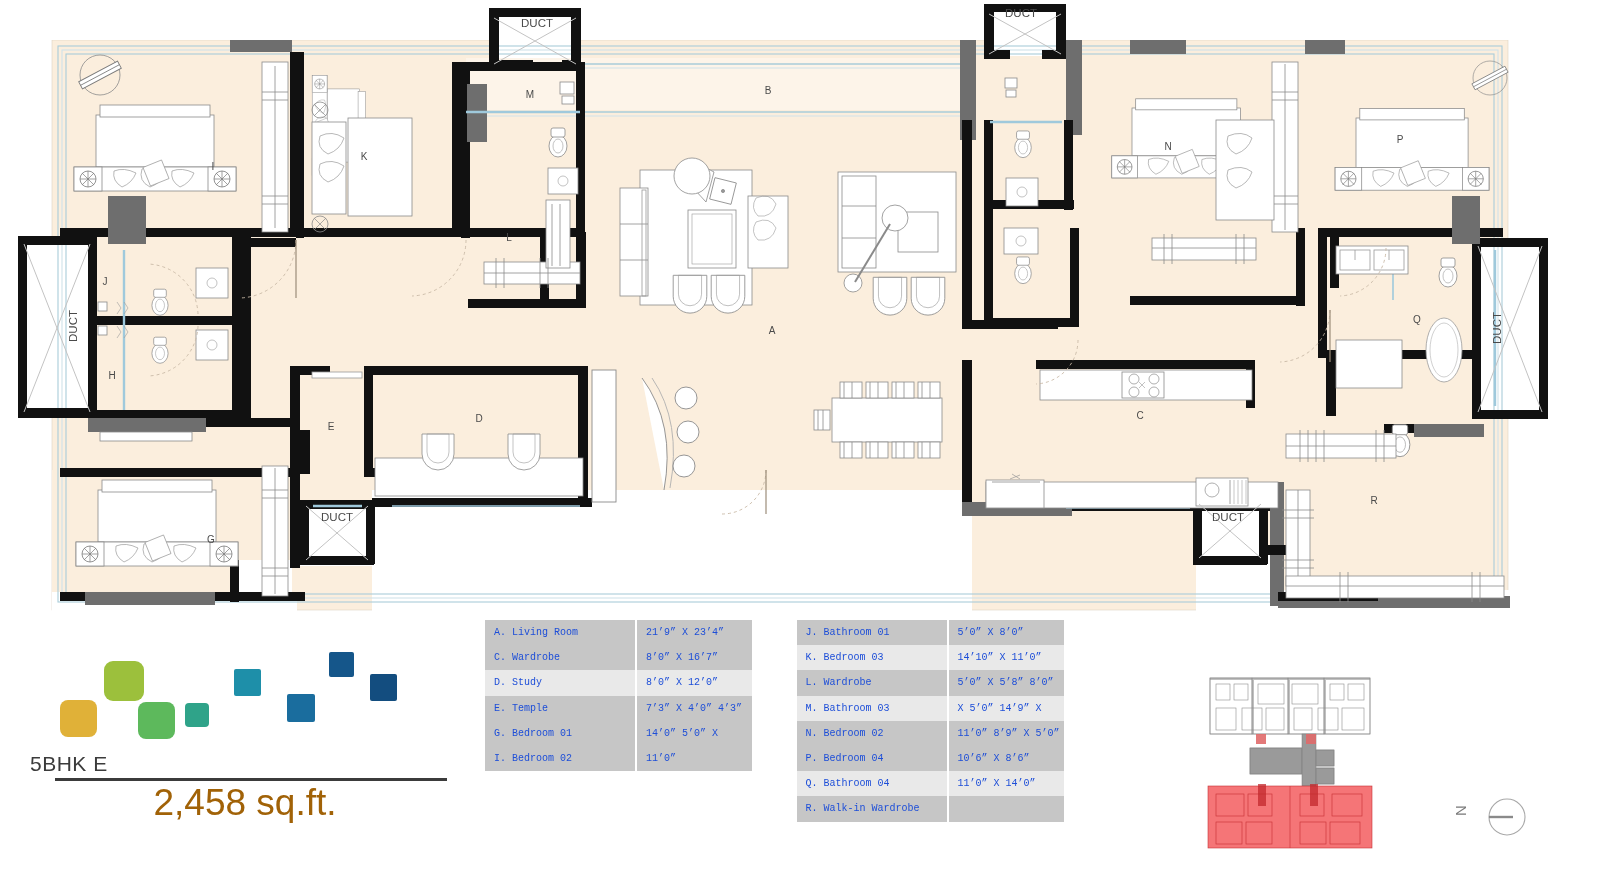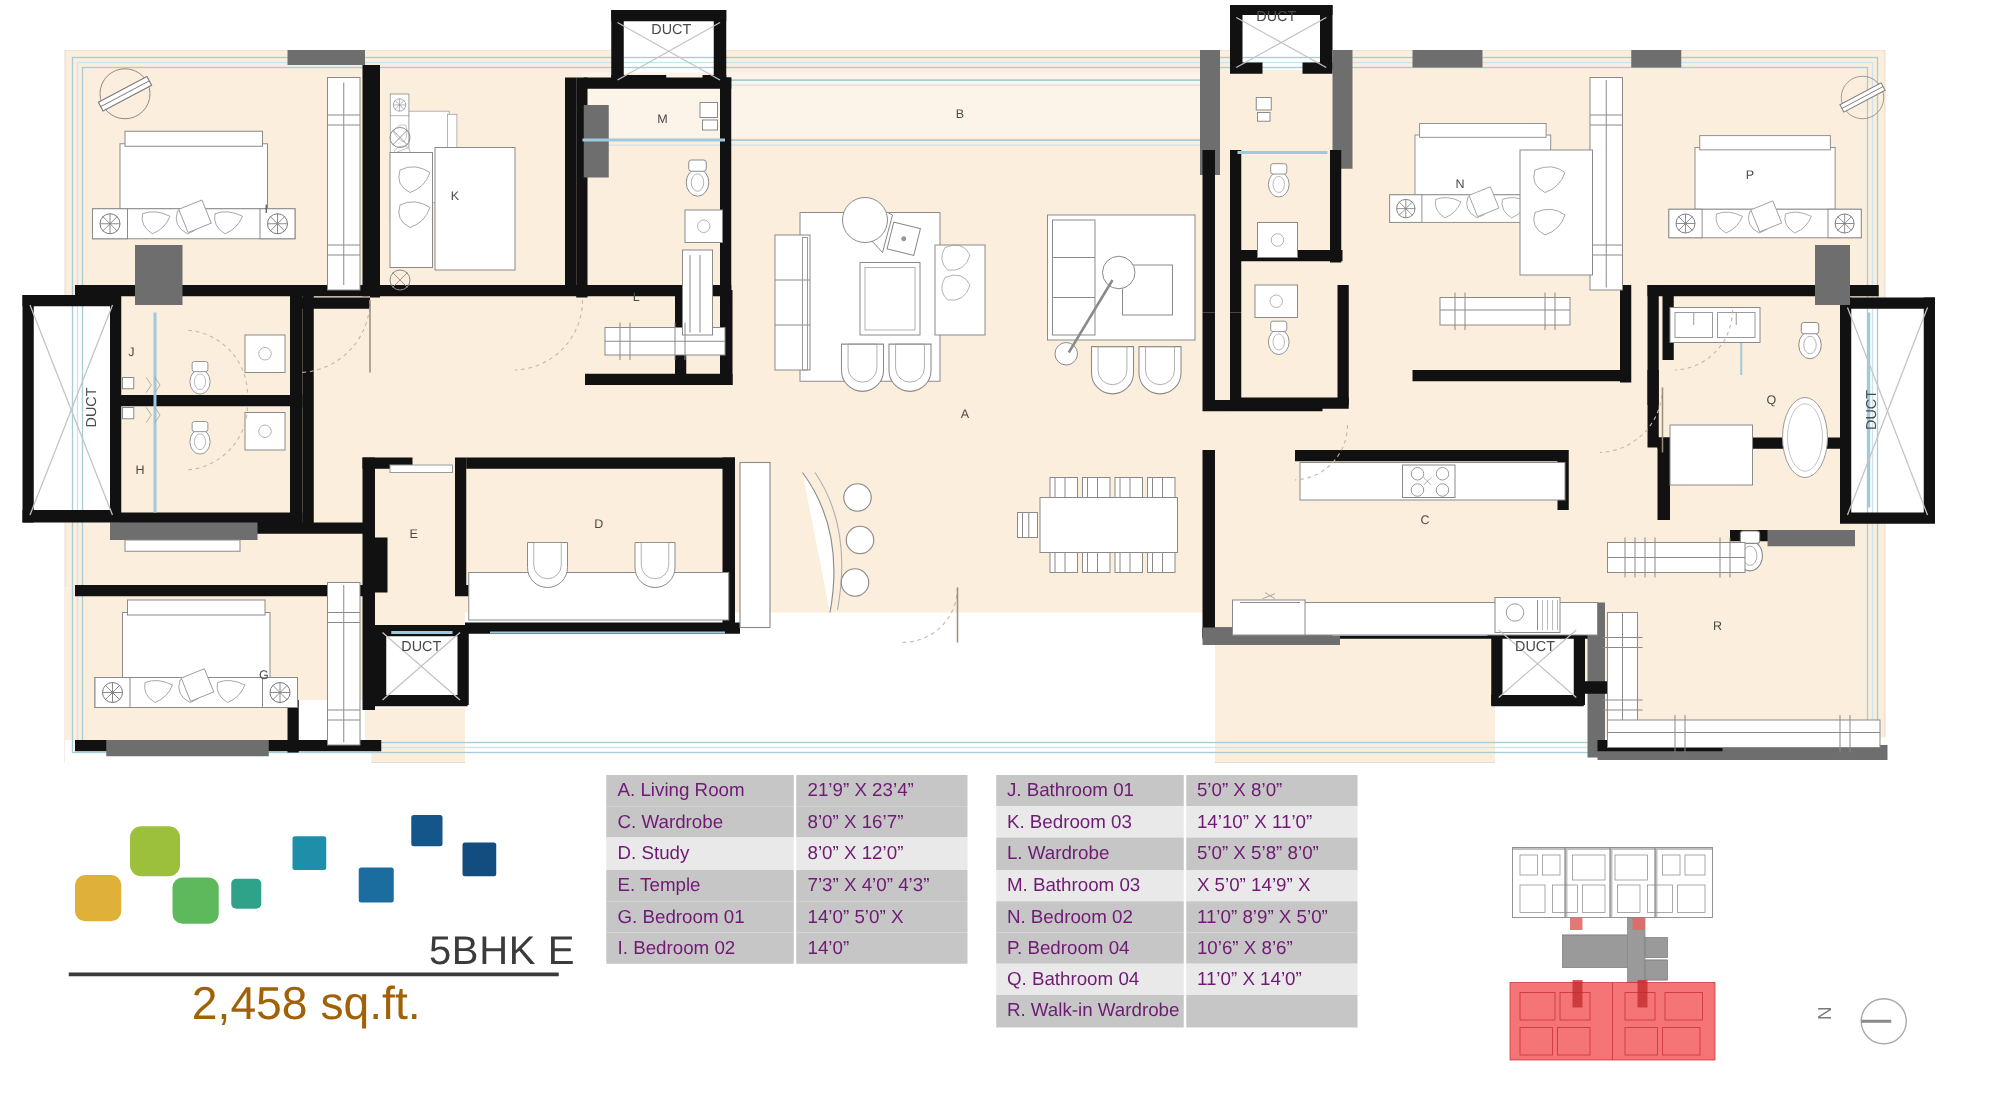--- a/index.html
+++ b/index.html
@@ -13,43 +13,43 @@
   #root { position: relative; width: 1600px; height: 889px; background:#fff; }
 
   
   #plan { position:absolute; left:0; top:0; width:1600px; height:620px; }
   #plan svg { display:block; }
 
   
   #logo-block { position:absolute; left:30px; top:640px; width:430px; height:200px; }
   .logo-sq { position:absolute; border-radius:4px; }
   #plan-title {
-    position:absolute; left:0; top:102px; width:430px;
-    text-align:right; font-size:32px; color:#3b3b3b; letter-spacing:0.5px;
+    position:absolute; left:0; top:112px; width:430px;
+    text-align:left; font-size:21px; color:#3b3b3b; letter-spacing:0.5px;
     font-family:"Liberation Sans", sans-serif;
   }
   #title-rule { position:absolute; left:25px; top:138px; width:392px; height:3px; background:#3b3b3b; }
   #plan-area {
     position:absolute; left:0; top:142px; width:430px;
     text-align:center; font-size:37px; color:#a16207;
     font-family:"Liberation Sans", sans-serif;
   }
 
   
   #legend { position:absolute; left:485px; top:620px; width:615px; height:230px; display:flex; gap:8px; }
   .legend-col { flex:1; display:flex; flex-direction:column; }
   .legend-row { display:flex; height:25.2px; align-items:stretch; }
   .legend-row .lg-name,
   .legend-row .lg-dim {
     display:flex; align-items:center;
-    font-size:15px; color:#701a75; padding-left:9px;
-    font-family:Liberation Sans, sans-serif; white-space:nowrap; overflow:hidden;
+    font-size:10px; color:#1d4ed8; padding-left:9px;
+    font-family:Liberation Mono, monospace; white-space:nowrap; overflow:hidden;
   }
   .legend-row .lg-name { width:150px; }
-  .legend-row .lg-dim  { width:137px; margin-left:2px; }
+  .legend-row .lg-dim  { width:115px; margin-left:2px; }
   .legend-row.dark .lg-name, .legend-row.dark .lg-dim { background:#c6c6c6; }
   .legend-row.light .lg-name, .legend-row.light .lg-dim { background:#e9e9e9; }
 
   
   #keyplan { position:absolute; left:1200px; top:672px; width:180px; height:178px; }
 
   
   #compass { position:absolute; left:1455px; top:795px; width:90px; height:44px; }
   #compass-label {
     position:absolute; left:0; top:7px; font-size:15px; color:#7a7a7a;
@@ -635,21 +635,21 @@
         <div class="legend-row dark">
           <div class="lg-name">E. Temple</div>
           <div class="lg-dim">7’3” X 4’0” 4’3”</div>
         </div>
         <div class="legend-row dark">
           <div class="lg-name">G. Bedroom 01</div>
           <div class="lg-dim">14’0”    5’0”     X</div>
         </div>
         <div class="legend-row dark">
           <div class="lg-name">I. Bedroom 02</div>
-          <div class="lg-dim">14’0”</div>
+          <div class="lg-dim">11’0”</div>
         </div>
       </div>
   <div class="legend-col" id="legend-right">
         <div class="legend-row dark">
           <div class="lg-name">J. Bathroom 01</div>
           <div class="lg-dim">5’0”      X      8’0”</div>
         </div>
         <div class="legend-row light">
           <div class="lg-name">K. Bedroom 03</div>
           <div class="lg-dim">14’10”  X   11’0”</div>

